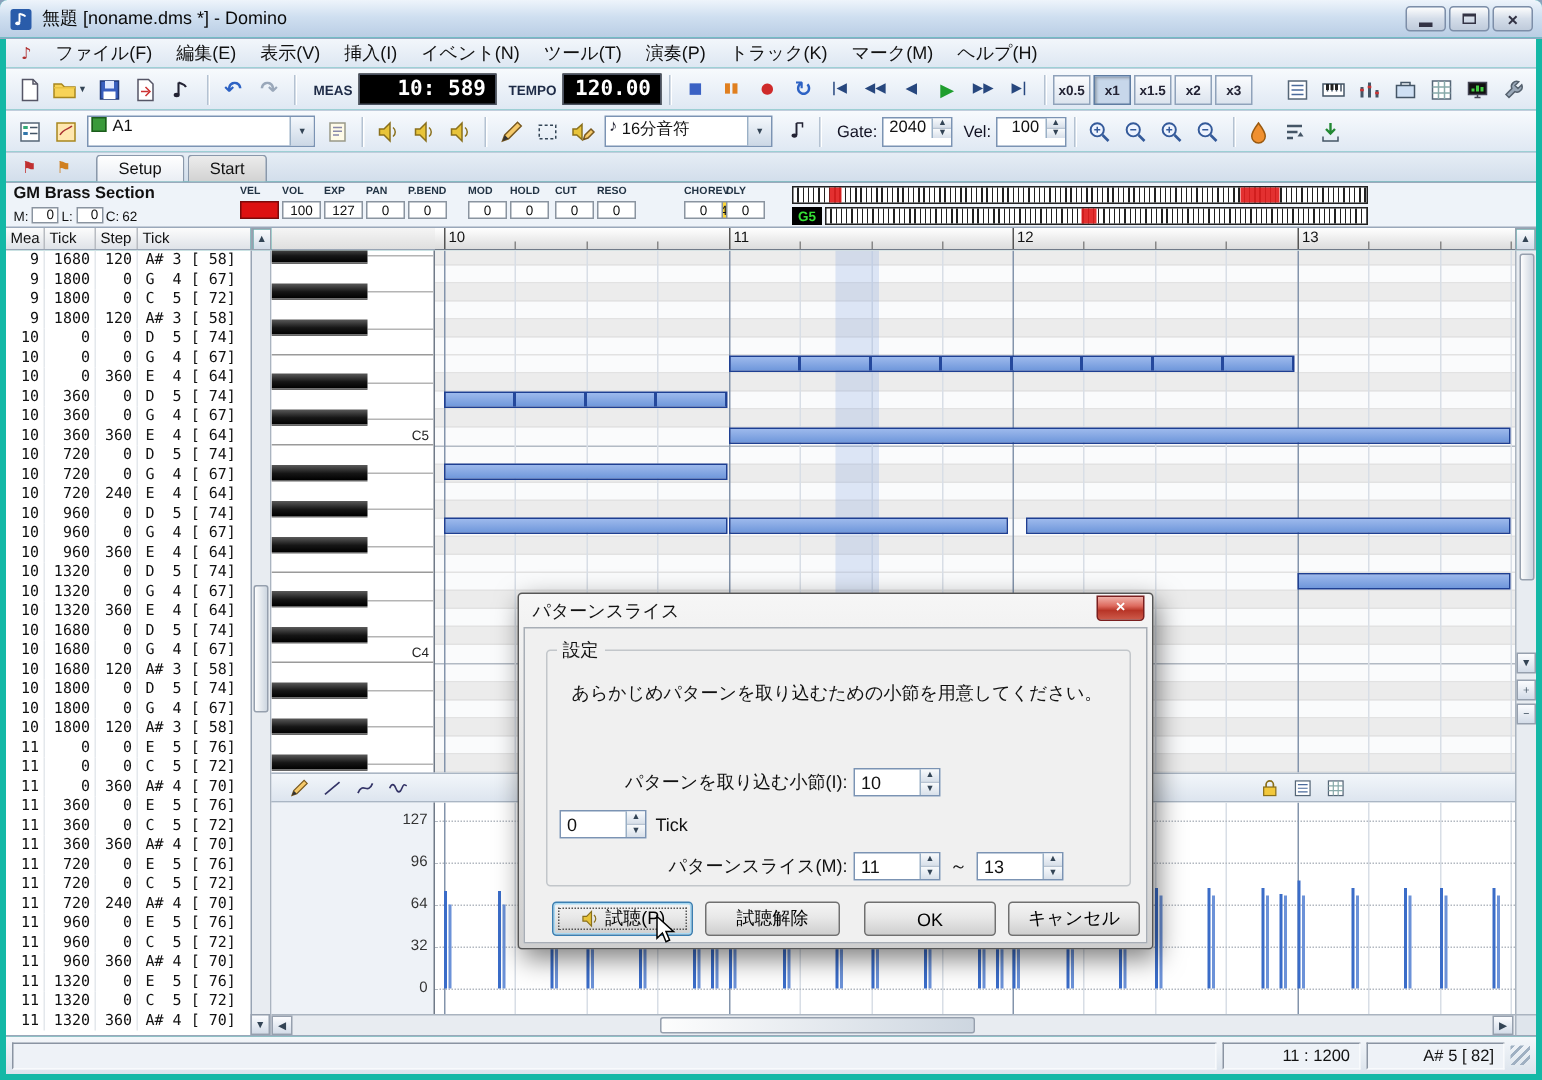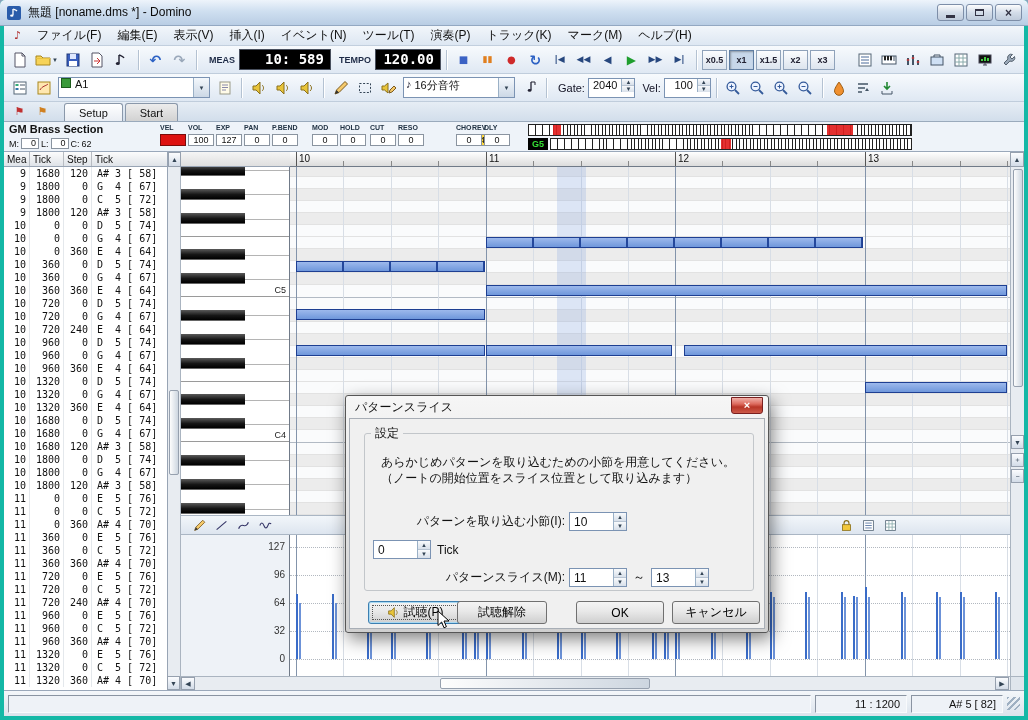--- a/index.html
+++ b/index.html
@@ -982,21 +982,20 @@
     <div class="dlg-title">
       <span>パターンスライス</span>
       <div class="dlg-close">
           <span>×</span>
         </div>
     </div>
     <div class="dlg-body">
       <fieldset class="grp">
         <legend>設定</legend>
         <div class="dlg-desc" style="top:12px">あらかじめパターンを取り込むための小節を用意してください。</div>
-        <div class="dlg-desc" style="top:28px">（ノートの開始位置をスライス位置として取り込みます）</div>
         <div class="frow" style="top:70px">
           <span class="flabel">パターンを取り込む小節(I):</span>
           <span class="spinbox">
             <span class="sval">10</span>
             <span class="sarr">
                 <i>▲</i>
                 <i>▼</i>
               </span>
           </span>
         </div>
@@ -1029,21 +1028,21 @@
           </span>
         </div>
       </fieldset>
       <button class="vbtn focus" style="left:18px;width:94px">
         <svg class="svgi" style="width:13px;height:13px">
             <use href="#sy-speaker"></use>
           </svg>
         <span>試聴(P)</span>
         <i class="focus-rect"></i>
       </button>
-      <button class="vbtn" style="left:107px;width:90px">
+      <button class="vbtn" style="left:120px;width:90px">
           <span>試聴解除</span>
         </button>
       <button class="vbtn" style="left:226px;width:88px">
           <span>OK</span>
         </button>
       <button class="vbtn" style="left:322px;width:88px">
           <span>キャンセル</span>
         </button>
     </div>
   </div>

